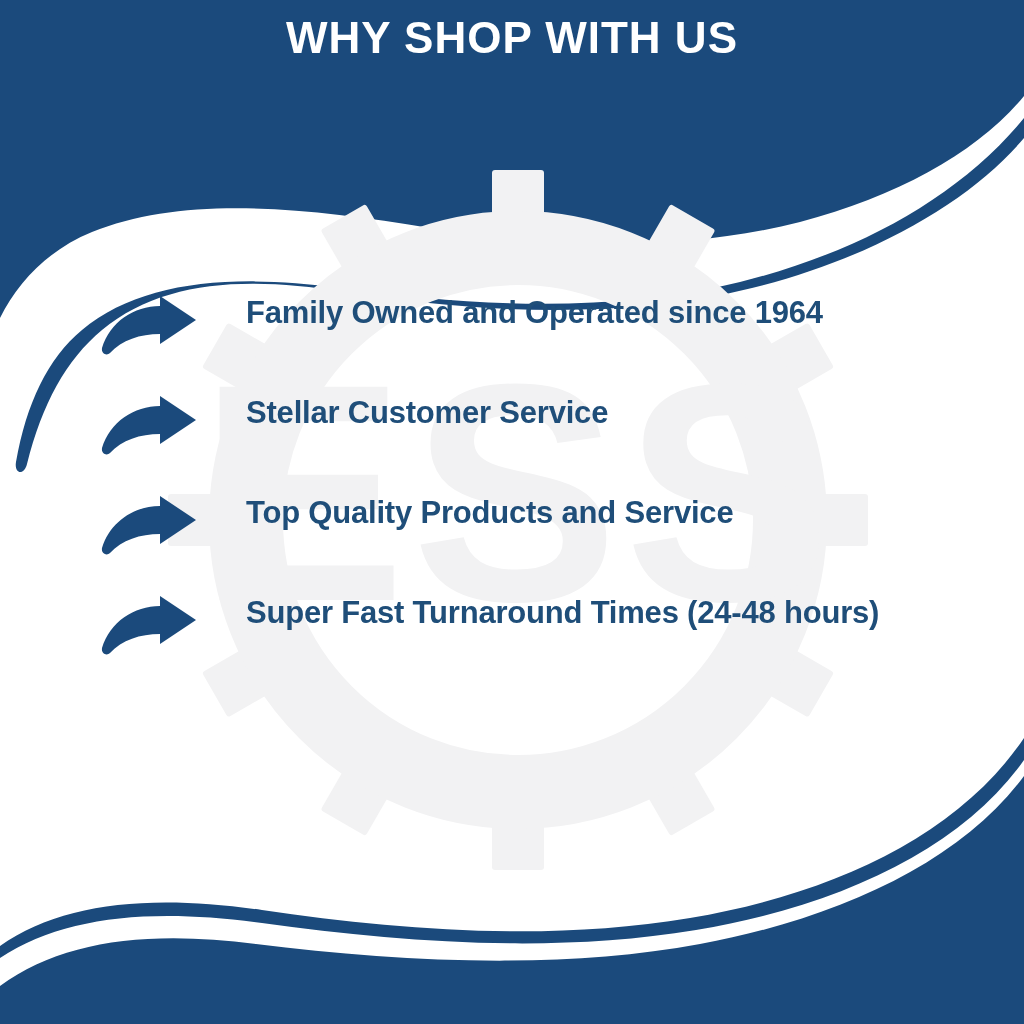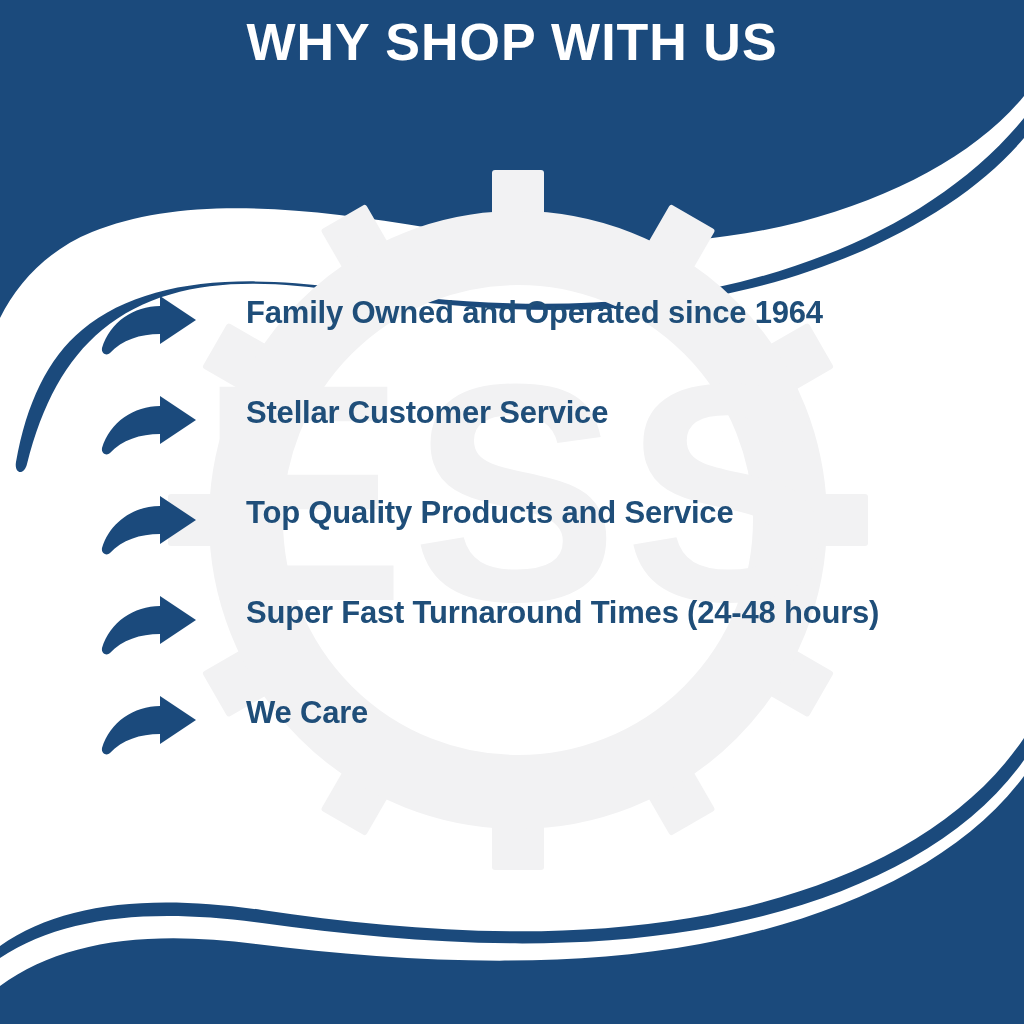--- a/index.html
+++ b/index.html
@@ -32,21 +32,21 @@
   #content { position: absolute; inset: 0; z-index: 3; }
 
   
   .header-title {
     position: absolute;
     top: 16px;
     left: 0;
     width: 1024px;
     text-align: center;
     color: #ffffff;
-    font-size: 52px;
+    font-size: 44px;
     font-weight: bold;
     letter-spacing: 1px;
     line-height: 1.0;
     white-space: nowrap;
     font-family: "Liberation Sans", sans-serif;
   }
 
   
   .benefit-list {
     position: absolute;
@@ -202,28 +202,16 @@
             <path fill="#1b4a7c" d="M2,52
                      C10,26 34,10 60,10
                      L60,0 L96,24 L60,48 L60,38
                      C40,38 22,44 10,57
                      C7,60 1,58 2,52 Z"></path>
           </svg>
         </span>
         <span class="benefit-text">Super Fast Turnaround Times (24-48 hours)</span>
       </div>
 
-      <div class="benefit-row">
-        <span class="arrow-icon">
-          <svg viewBox="0 0 98 60" preserveAspectRatio="xMidYMid meet">
-            <path fill="#1b4a7c" d="M2,52
-                     C10,26 34,10 60,10
-                     L60,0 L96,24 L60,48 L60,38
-                     C40,38 22,44 10,57
-                     C7,60 1,58 2,52 Z"></path>
-          </svg>
-        </span>
-        <span class="benefit-text">We Care</span>
-      </div>
 
     </div>
   </div>
 </div>
 
 </body></html>

